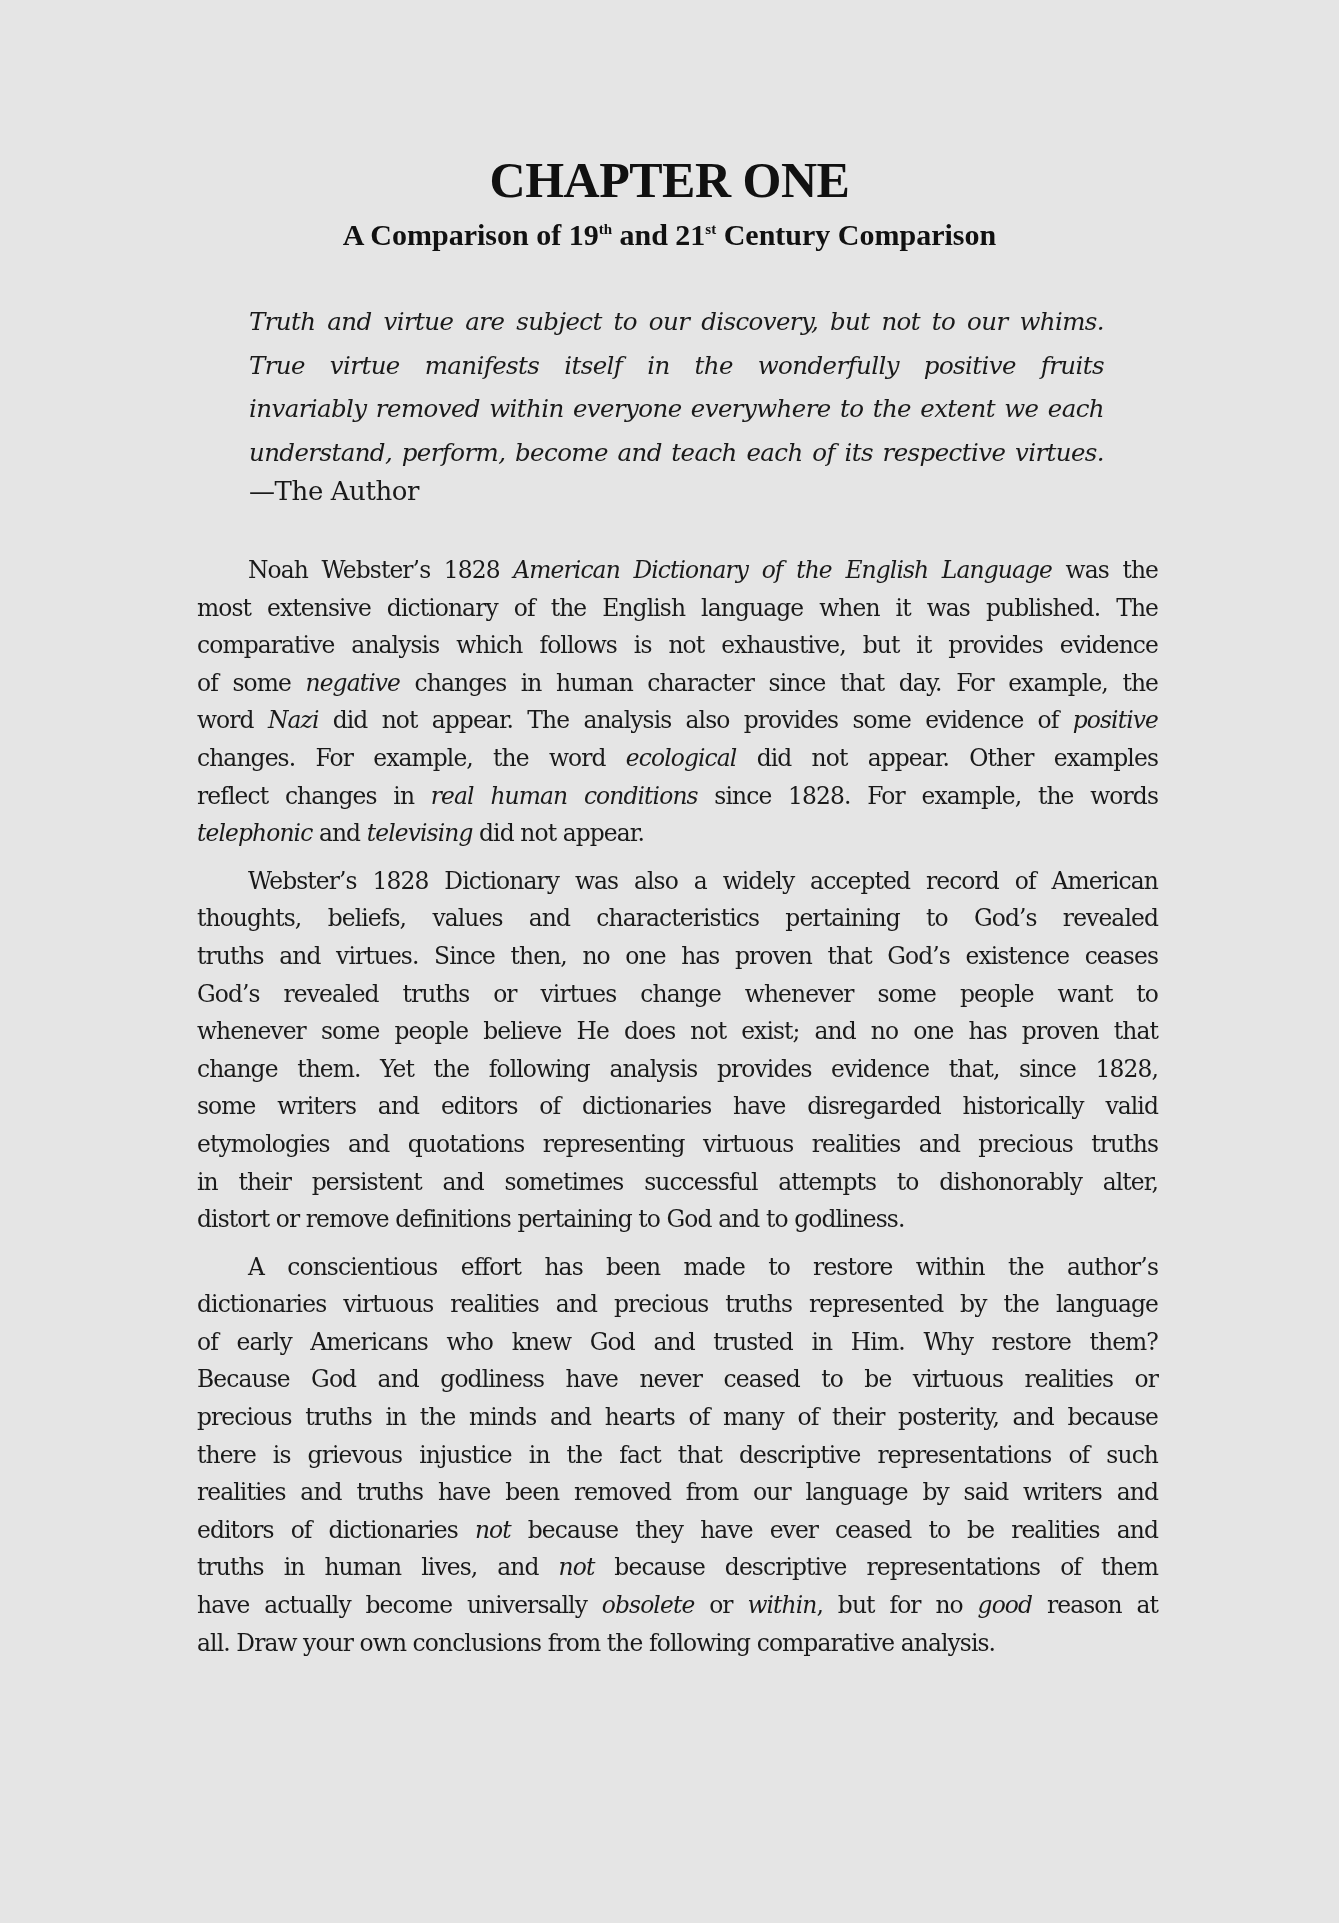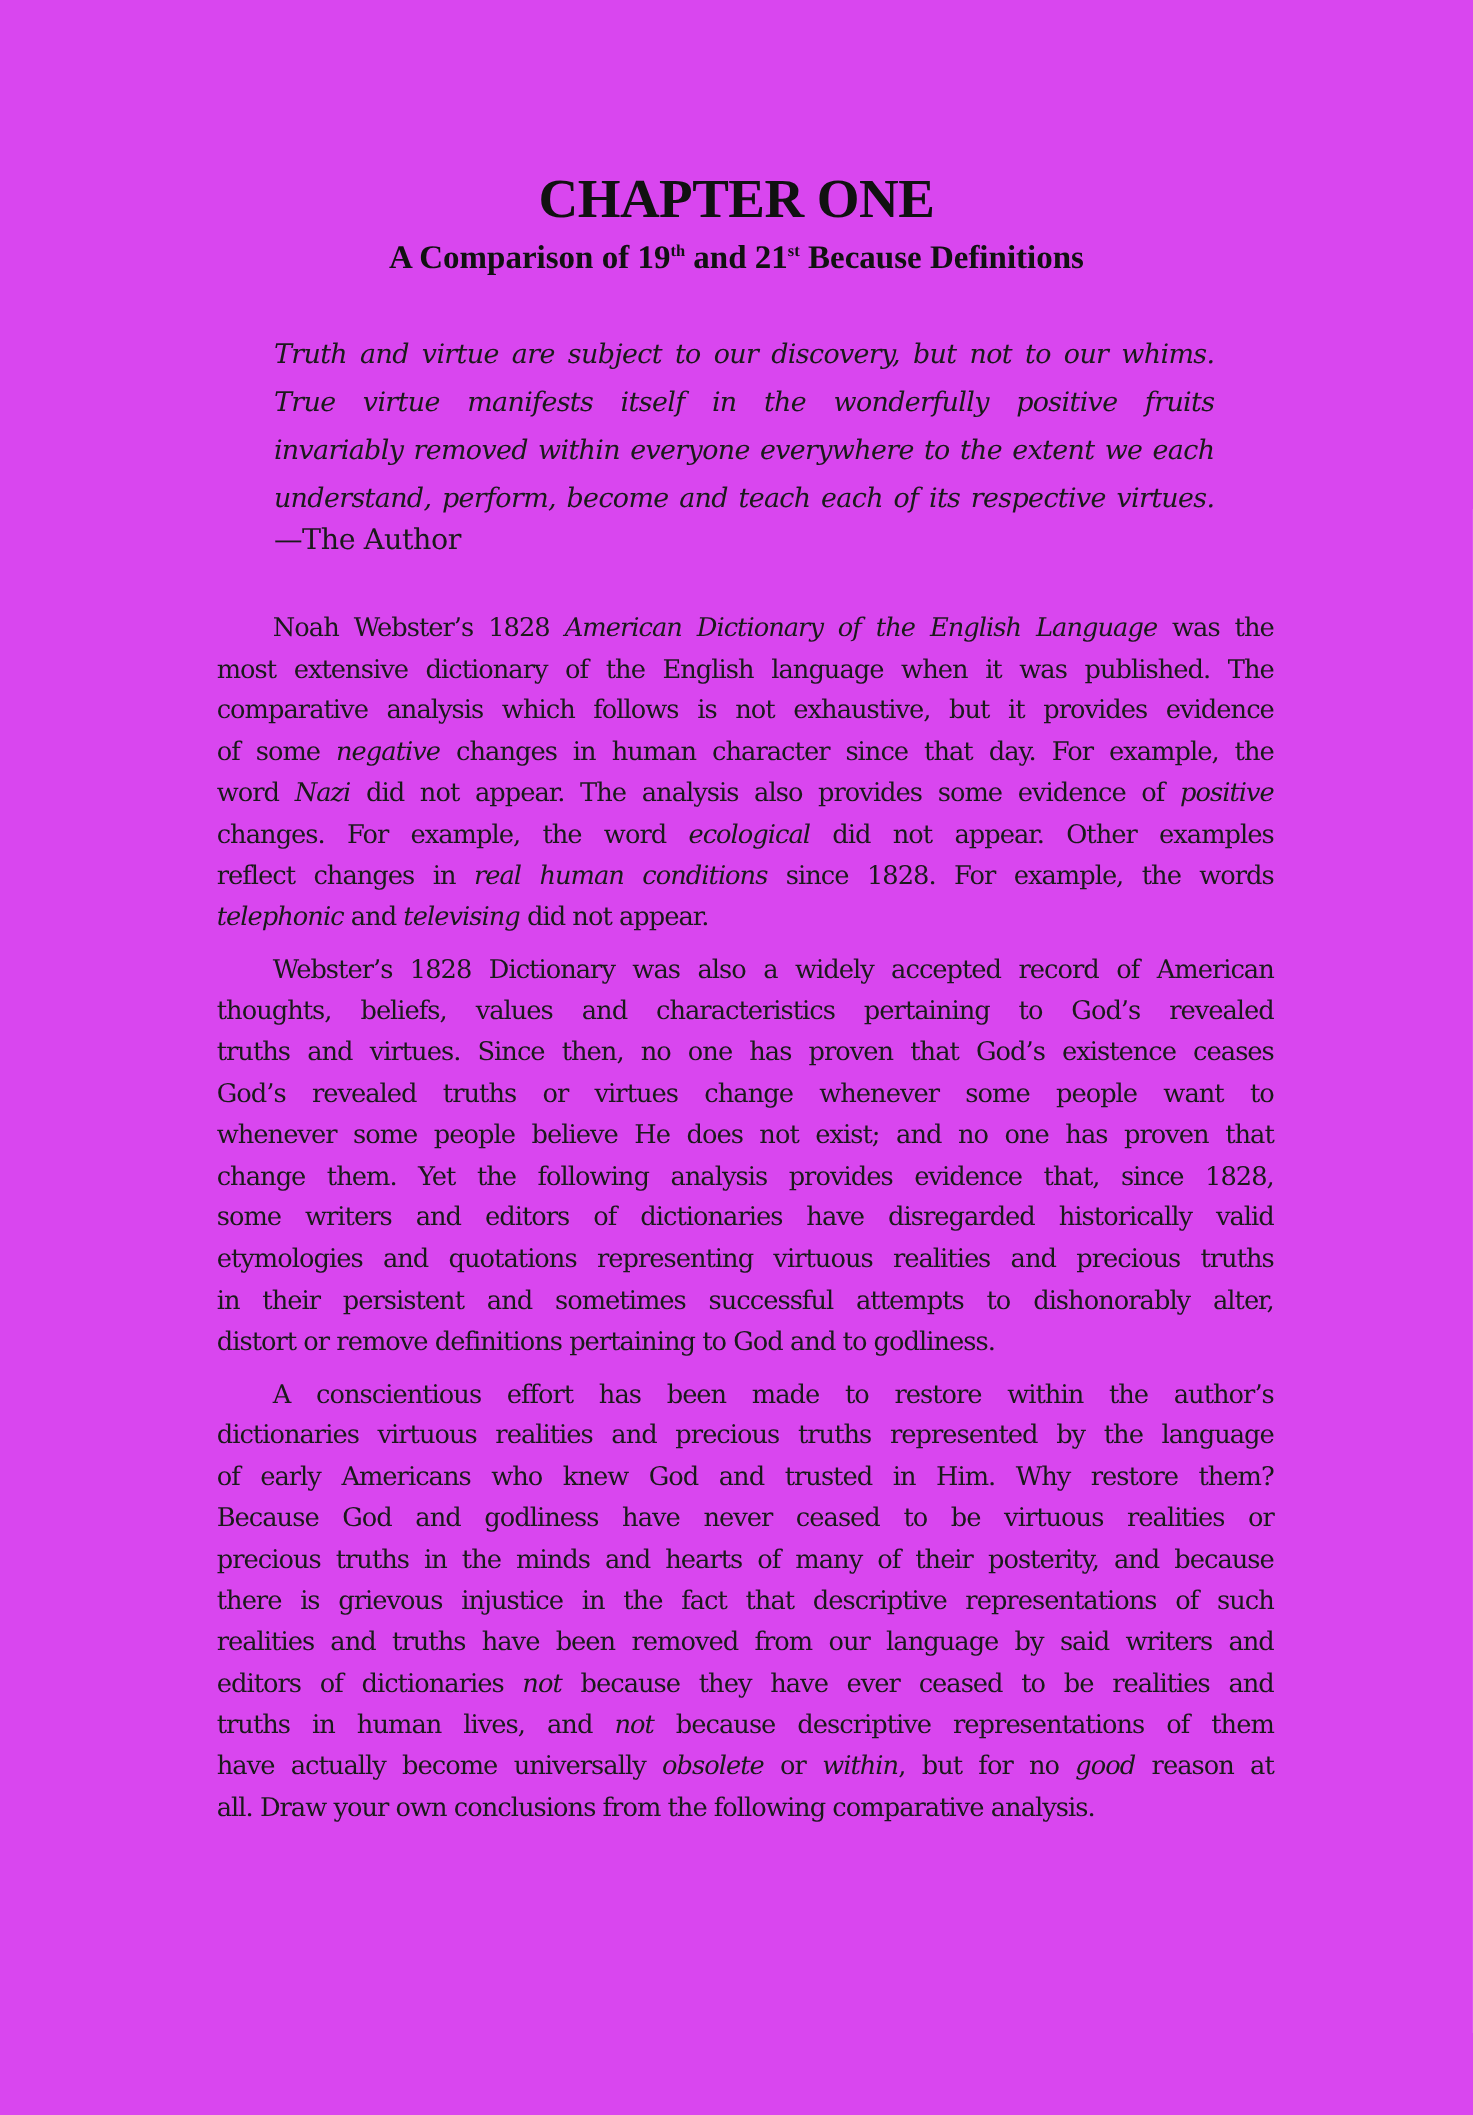--- a/index.html
+++ b/index.html
@@ -1,17 +1,17 @@
 <!DOCTYPE html>
 <html><head>
 <meta charset="utf-8">
 <style>
   html, body { margin: 0; padding: 0; background: #ffffff; }
   body { width: 1339px; height: 1923px; position: relative; overflow: hidden; color: #111; }
-  .page { position: absolute; left: 0; top: 0; width: 1339px; height: 1923px; background: #d946ef; }
+  .page { position: absolute; left: 0; top: 0; width: 1339px; height: 1923px; background: #e5e5e5; }
   .title {
     position: absolute; left: 0; top: 152px; width: 1339px; text-align: center;
     font-family: "Liberation Serif", serif; font-weight: bold; font-size: 50px; line-height: 56px;
     letter-spacing: -0.5px; color: #111;
   }
   .subtitle {
     position: absolute; left: 0; top: 215px; width: 1339px; text-align: center;
     font-family: "Liberation Serif", serif; font-weight: bold; font-size: 30px; line-height: 40px; color: #111;
   }
   .subtitle sup { font-size: 15px; vertical-align: 11px; line-height: 0; }
@@ -40,21 +40,21 @@
   .line.first { padding-left: 51px; }
   .line.last { text-align-last: left; }
 </style>
 </head>
 <body>
 
 <div class="page">
 
   <div class="title">CHAPTER ONE</div>
 
-  <div class="subtitle"><span>A Comparison of 19</span><sup>th</sup><span> and 21</span><sup>st</sup><span> Because Definitions</span></div>
+  <div class="subtitle"><span>A Comparison of 19</span><sup>th</sup><span> and 21</span><sup>st</sup><span> Century Comparison</span></div>
 
   <div class="epigraph">
     <span class="epigraph-line">Truth and virtue are subject to our discovery, but not to our whims.</span>
     <span class="epigraph-line">True virtue manifests itself in the wonderfully positive fruits</span>
     <span class="epigraph-line">invariably removed within everyone everywhere to the extent we each</span>
     <span class="epigraph-line last">understand, perform, become and teach each of its respective virtues.</span>
   </div>
   <div class="attribution">—The Author</div>
 
   <div class="body-text" id="body-text" style="top:552px;">

